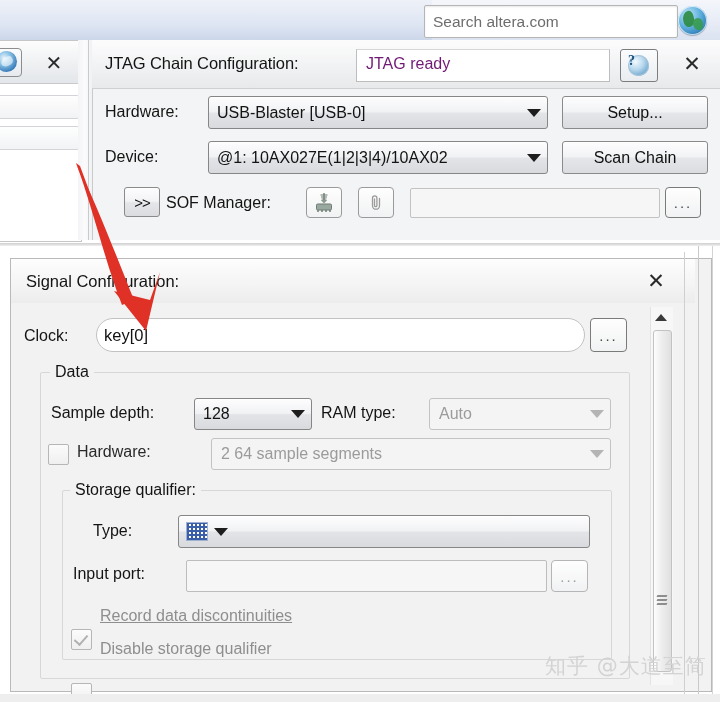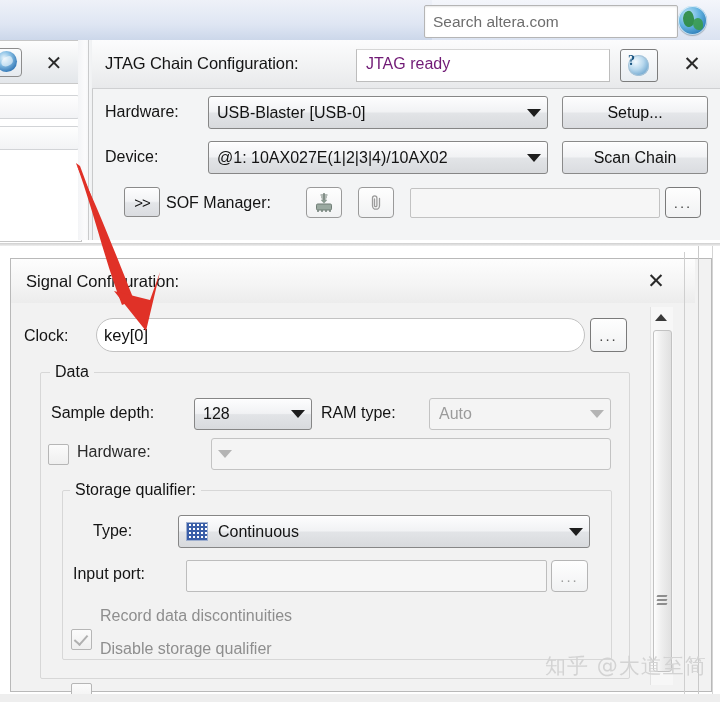--- a/index.html
+++ b/index.html
@@ -456,47 +456,47 @@
 <div class="abs flatcombo" style="left:429px; top:398px; width:180px; height:30px;">
   <span class="ctext">Auto</span>
   <span class="carrow">
       <i class="tri-down muted"></i>
     </span>
 </div>
 
 <div class="abs chkbox" style="left:48px; top:444px;"></div>
 <div class="abs chklabel" style="left:77px; top:443px; color:#2a2a2a;">Hardware:</div>
 <div class="abs flatcombo" style="left:211px; top:438px; width:398px; height:30px;">
+  <span class="ctext">2  64 sample segments</span>
   <span class="carrow">
       <i class="tri-down muted"></i>
     </span>
 </div>
 
 <div class="abs groupbox" style="left:62px; top:490px; width:548px; height:168px;"></div>
 <div class="abs grouplabel" style="left:70px; top:481px;">Storage qualifier:</div>
 
 <div class="abs field-label" style="left:73px; top:522px;margin-left:20px;">Type:</div>
 <div class="abs combo" style="left:178px; top:515px; width:410px; height:31px;">
   <span id="cont-swatch"></span>
-  <span class="ctext" style="padding-left:10px;">Continuous</span>
   <span class="carrow">
       <i class="tri-down"></i>
     </span>
 </div>
 
 <div class="abs field-label" style="left:73px; top:565px;">Input port:</div>
 <div class="abs txtin empty" style="left:186px; top:560px; width:359px; height:30px; border-color:#bdbdbd;">
   <span class="val"></span>
 </div>
 <div class="abs iconbtn" style="left:551px; top:560px; width:35px; height:30px; border-color:#b5b5b5;">
   <span class="dots" style="color:#9e9e9e;">...</span>
 </div>
 
 <div class="abs chkbox checked" style="left:71px; top:608px;"></div>
-<div class="abs chklabel" style="left:100px; top:607px;">Record data discontinuities</div>
+<div class="abs chklabel" style="left:100px; top:607px;text-decoration:underline;">Record data discontinuities</div>
 
 <div class="abs chkbox" style="left:71px; top:641px;"></div>
 <div class="abs chklabel" style="left:100px; top:640px;">Disable storage qualifier</div>
 
 <div class="abs" id="sb-track"></div>
 <div class="abs" id="sb-up">
     <i class="tri-up-sm"></i>
   </div>
 <div class="abs" id="sb-thumb"></div>
 <div class="abs" id="sb-grip">

